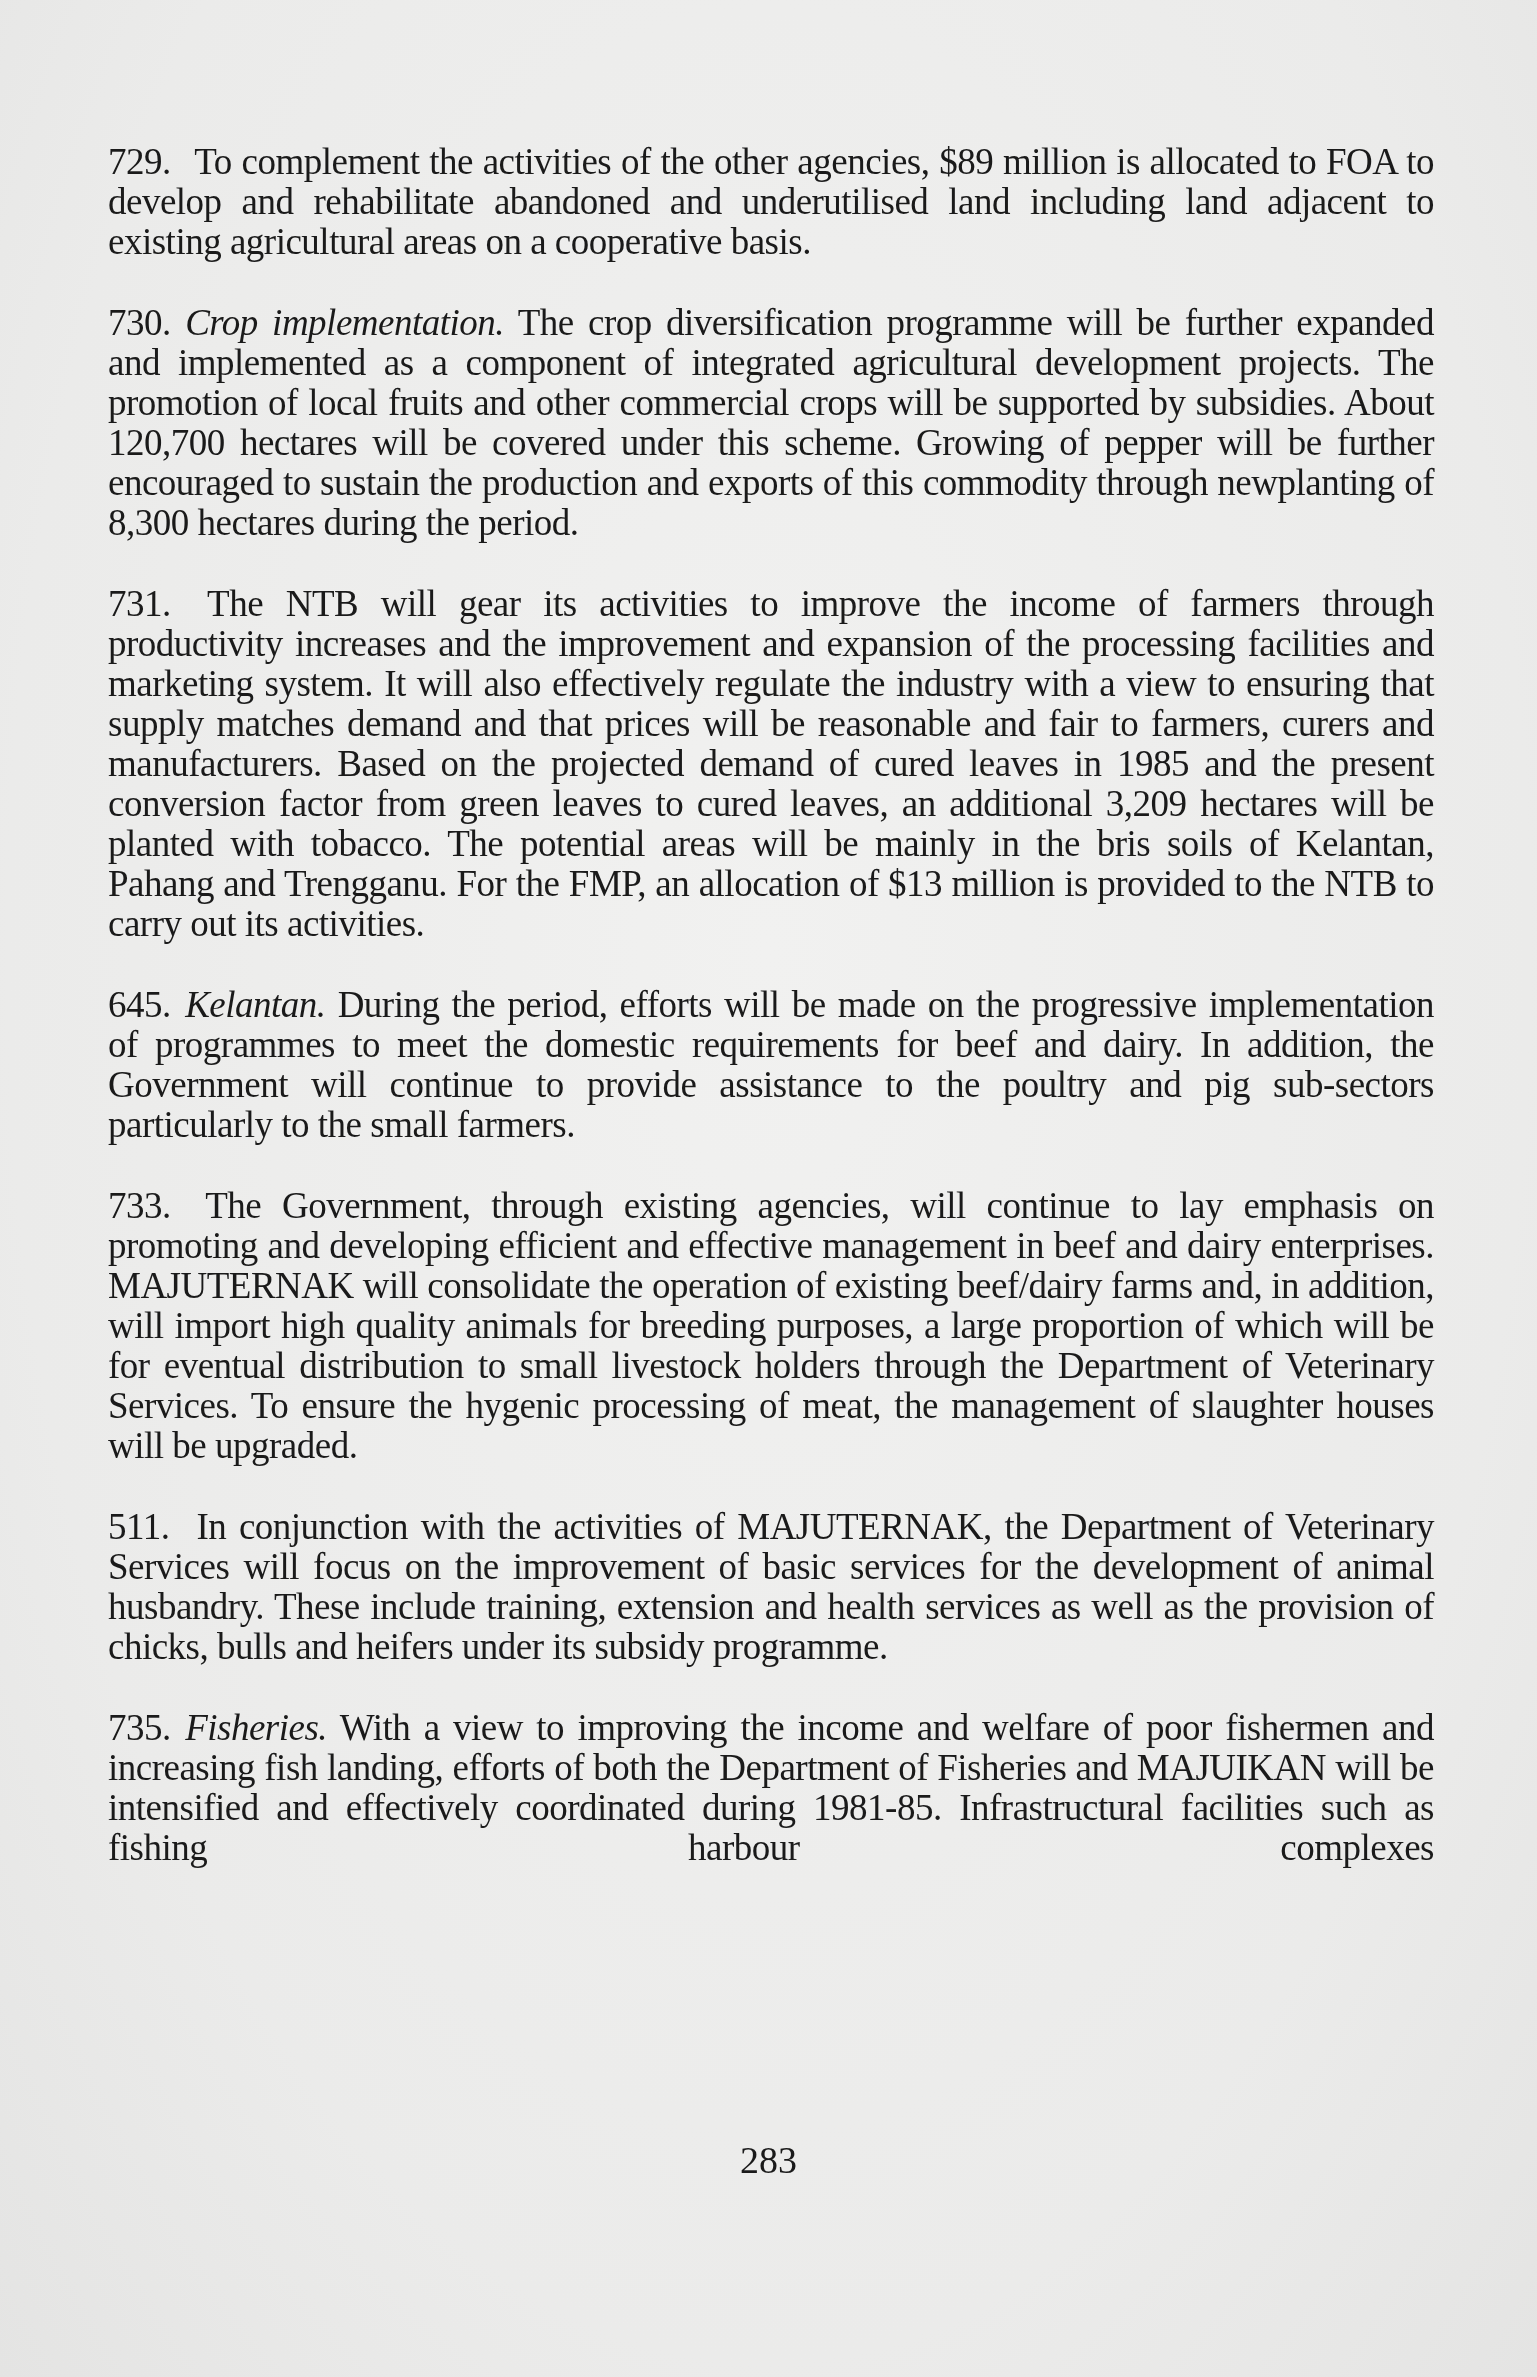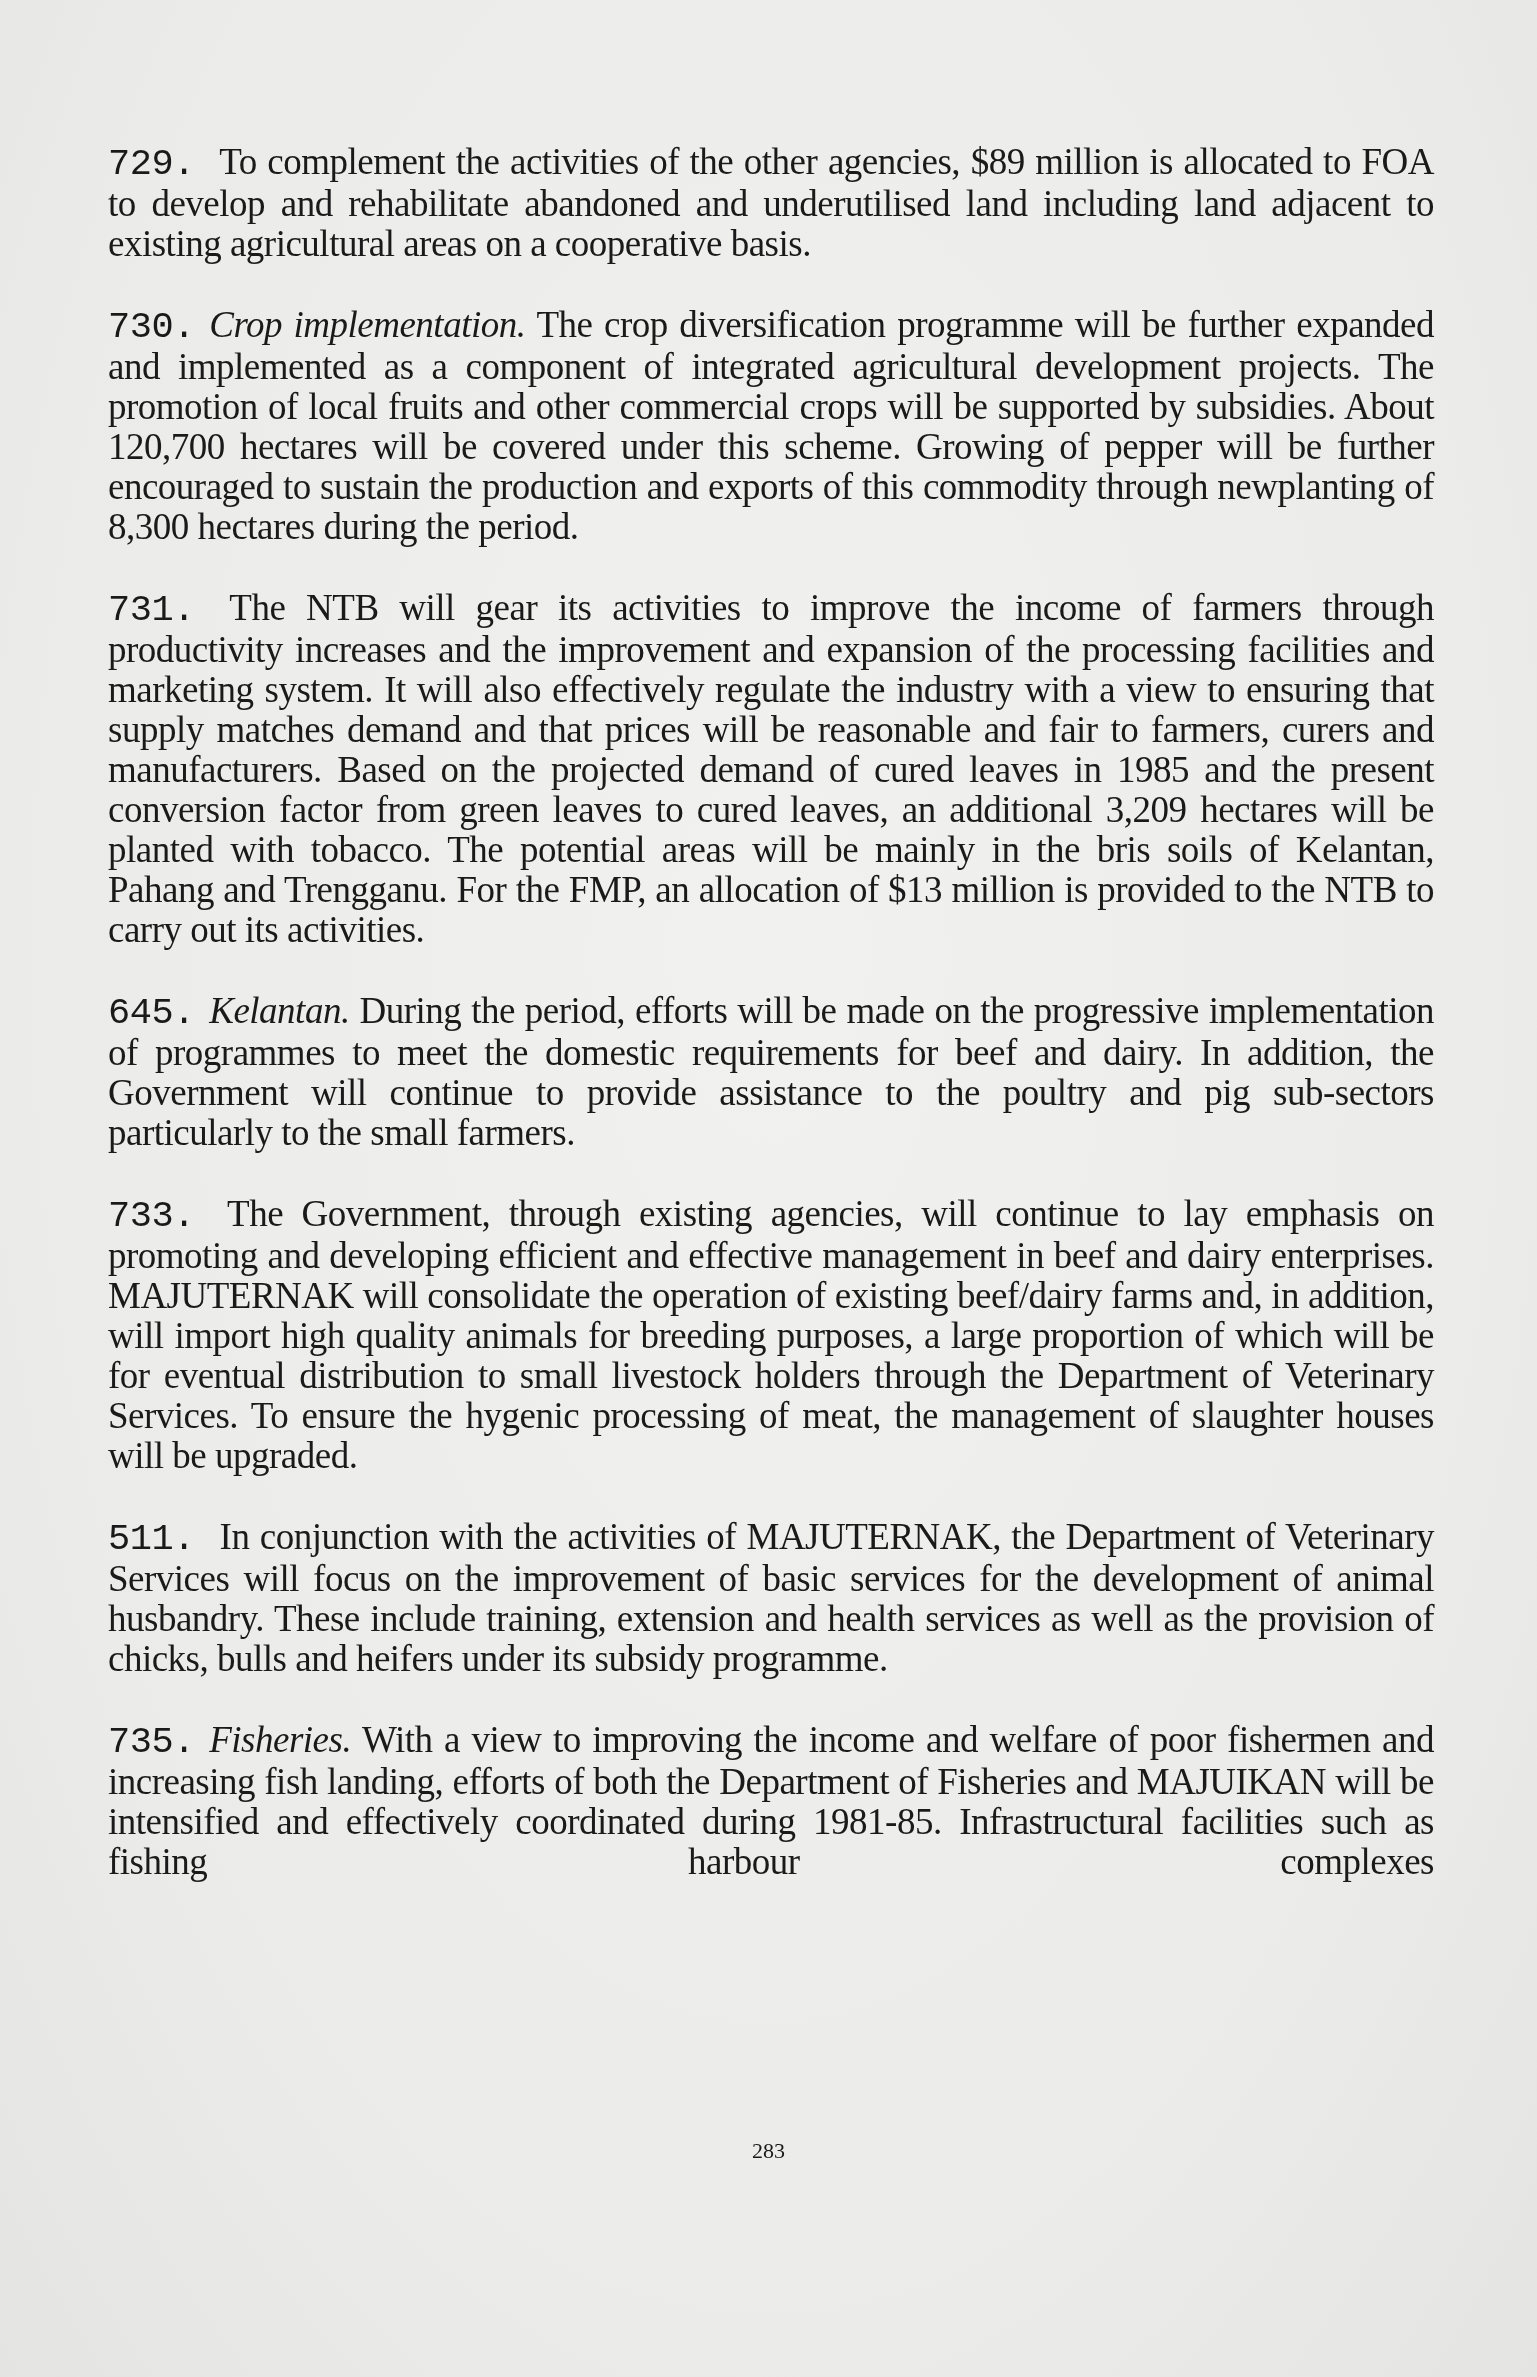--- a/index.html
+++ b/index.html
@@ -26,31 +26,31 @@
     line-height: 40px;
     color: #1a1a1a;
     letter-spacing: -0.5px;
   }
   .para {
     margin: 0 0 41px 0;
     text-align: justify;
     text-align-last: left;
     hyphens: manual;
   }
-  .num { margin-right: 14.4px; font-family: Liberation Mono, monospace; }
+  .num { margin-right: 14.4px; }
   .heading { font-style: italic; }
   .para.last { margin-bottom: 9px; text-align-last: justify; }
   .page-number {
     position: absolute;
     left: 0;
     width: 1537px;
     top: 2138px;
     text-align: center;
     font-family: "Liberation Serif", "DejaVu Serif", serif;
-    font-size: 22px;
+    font-size: 38px;
     color: #1a1a1a;
   }
 </style>
 </head>
 <body>
 
 <div class="page">
   <div class="content">
 
     <p class="para">

